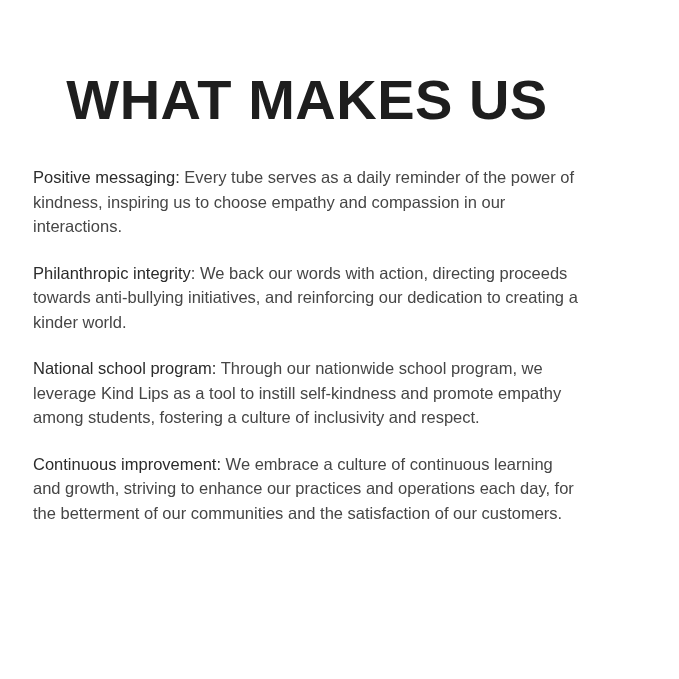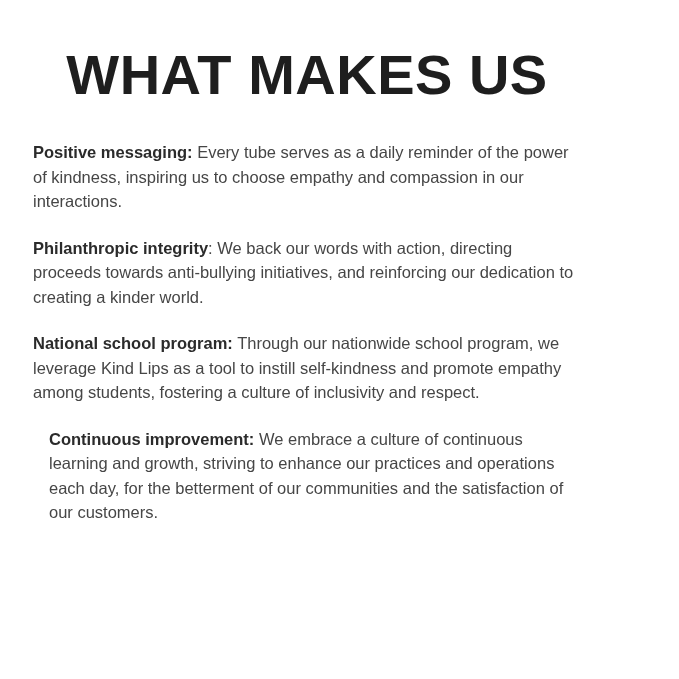--- a/index.html
+++ b/index.html
@@ -10,43 +10,42 @@
     width: 679px;
     height: 679px;
     background: var(--background, #ffffff);
     font-family: "Liberation Sans", sans-serif;
     overflow: hidden;
   }
   .card {
     box-sizing: border-box;
     width: 611px;
     height: 679px;
-    padding: 48px 30px 0 33px;
+    padding: 73px 30px 0 33px;
   }
   .headline {
     margin: 0 0 38px 0;
     text-align: center;
     font-size: 56px;
     line-height: 54px;
     font-weight: 700;
     letter-spacing: 0.5px;
     color: var(--heading-color, #1e1e1e);
   }
   .para {
     margin: 0 0 22px 0;
     font-size: 16.5px;
     line-height: 24.5px;
     color: var(--body-text-color, #464646);
   }
   .para:last-child {
     margin-bottom: 0;
-    margin-left: 16px;
   }
   .para strong {
-    font-weight: 700;
+    font-weight: 400;
     color: var(--label-text-color, #2b2b2b);
   }
 </style>
 </head>
 <body>
 
 <div class="card">
 
   <h1 class="headline"><span>WHAT MAKES US</span><br></h1>
 

